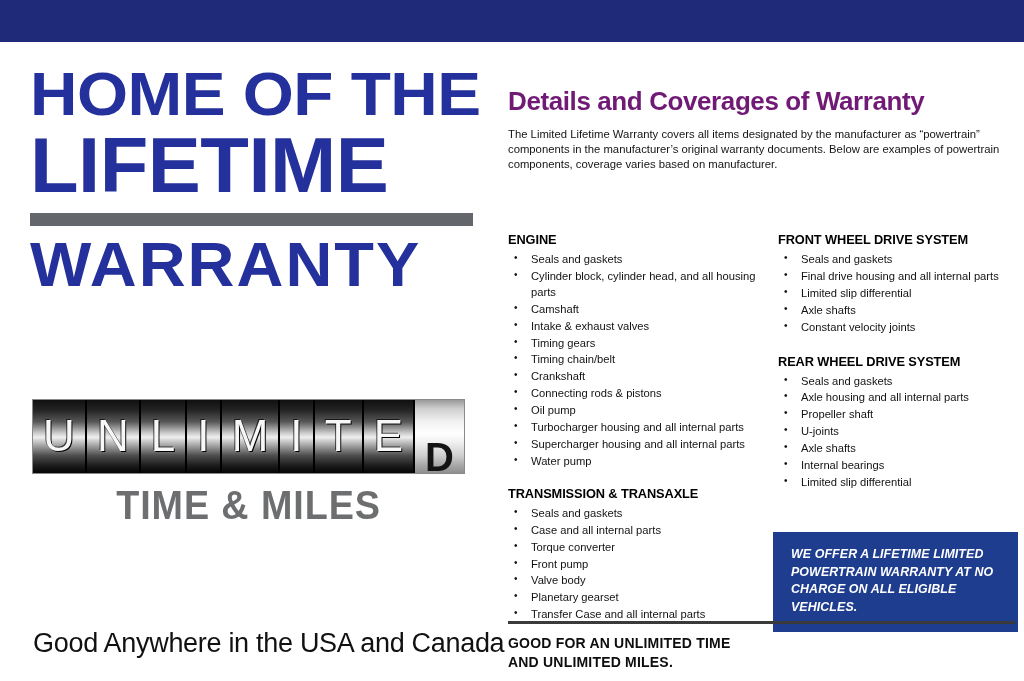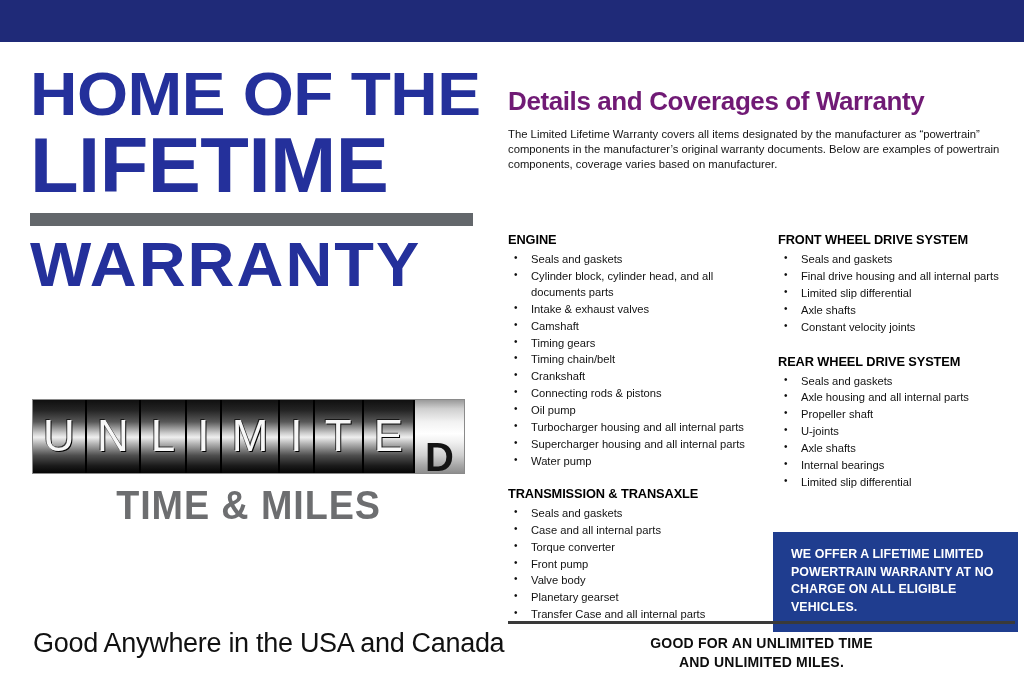--- a/index.html
+++ b/index.html
@@ -163,29 +163,29 @@
   
   .callout{
     position:absolute;left:276px;top:490px;width:245px;
     background:#1f3d8f;
     padding:14px 14px 16px 18px;
     box-sizing:border-box;
   }
   .callout-text{
     color:#ffffff;font-weight:bold;font-size:12.4px;line-height:1.42;
     letter-spacing:0.1px;
+    font-style:italic;
   }
 
   
   .r-rule{
     position:absolute;left:11px;top:579px;width:507px;height:3px;background:#3a3a3a;
   }
   .r-footer{
     position:absolute;left:11px;top:592px;width:507px;
-    text-align:center;
     font-weight:bold;font-size:14px;line-height:1.38;color:#0d0d0d;
     letter-spacing:0.2px;
   }
 </style>
 </head>
 <body>
 
 <div class="page">
 
   <div class="topbar"></div>
@@ -241,23 +241,23 @@
     <div class="r-intro">The Limited Lifetime Warranty covers all items designated by the manufacturer as “powertrain” components in the manufacturer’s original warranty documents. Below are examples of powertrain components, coverage varies based on manufacturer.</div>
 
     <div class="cols">
 
       <div class="col col-a">
 
         <div class="sec">
           <div class="sec-head">ENGINE</div>
           <ul class="items">
             <li>Seals and gaskets</li>
-            <li>Cylinder block, cylinder head, and all documents parts</li>
+            <li>Cylinder block, cylinder head, and all housing parts</li>
+            <li>Camshaft</li>
             <li>Intake &amp; exhaust valves</li>
-            <li>Camshaft</li>
             <li>Timing gears</li>
             <li>Timing chain/belt</li>
             <li>Crankshaft</li>
             <li>Connecting rods &amp; pistons</li>
             <li>Oil pump</li>
             <li>Turbocharger housing and all internal parts</li>
             <li>Supercharger housing and all internal parts</li>
             <li>Water pump</li>
           </ul>
         </div>

